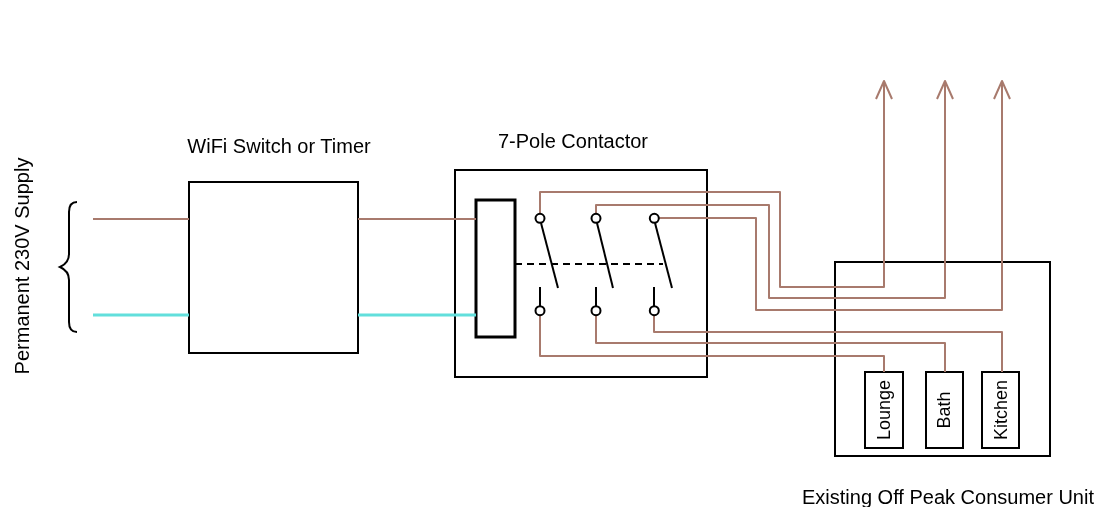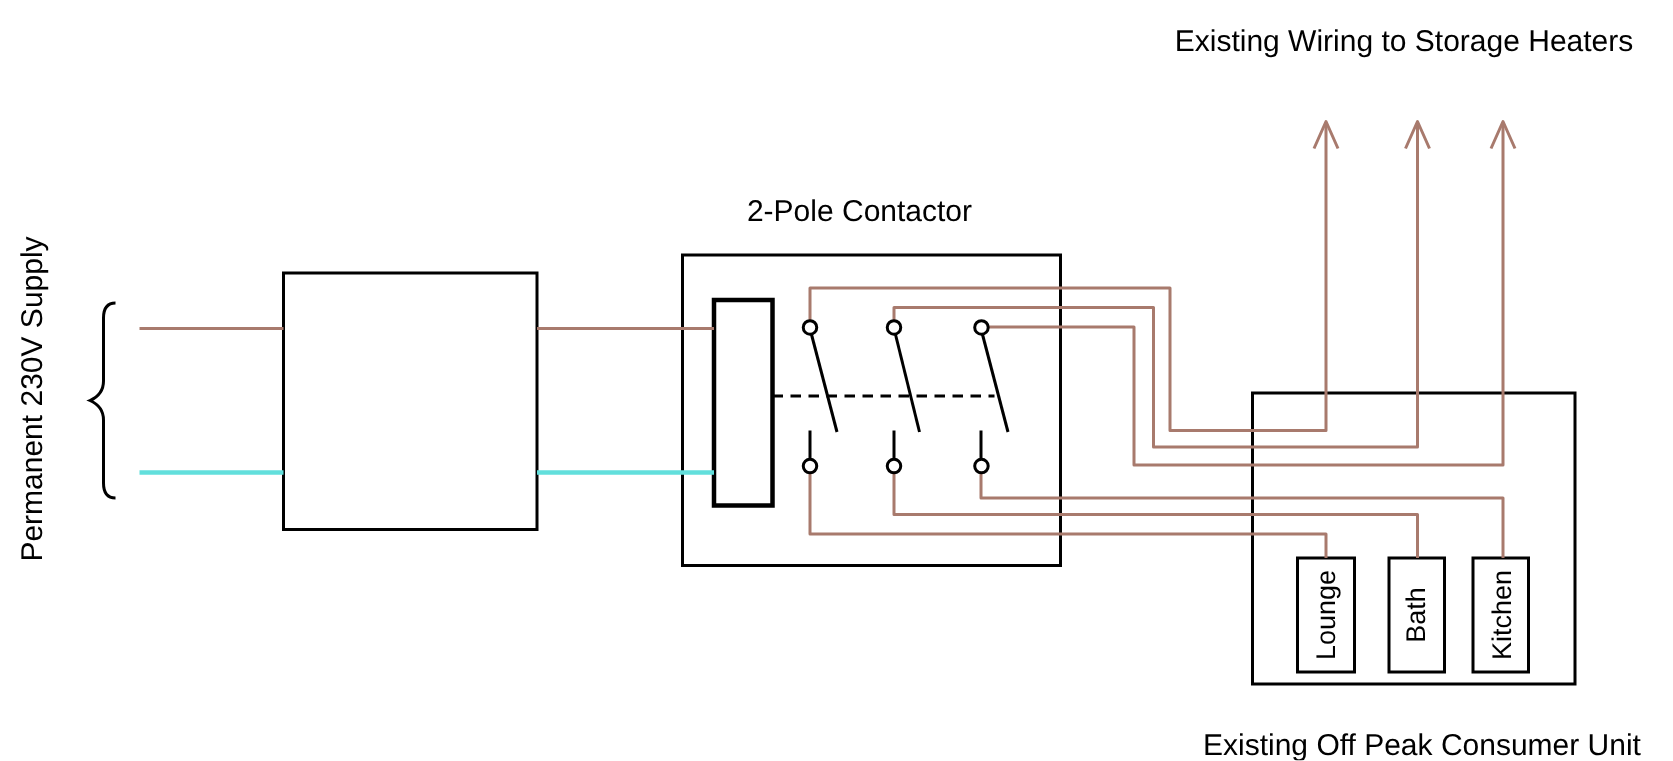--- a/index.html
+++ b/index.html
@@ -65,24 +65,24 @@
     <line class="blk" x1="654" y1="287" x2="654" y2="306"></line>
 
     <circle class="terminal" cx="540" cy="218.3" r="4.5"></circle>
     <circle class="terminal" cx="596" cy="218.3" r="4.5"></circle>
     <circle class="terminal" cx="654.3" cy="218.3" r="4.5"></circle>
     <circle class="terminal" cx="540" cy="310.7" r="4.5"></circle>
     <circle class="terminal" cx="596" cy="310.7" r="4.5"></circle>
     <circle class="terminal" cx="654.3" cy="310.7" r="4.5"></circle>
   </svg>
 
-  <div class="label" style="left:756px;top:17px;width:360px;">Existing Wiring to Storage Heaters</div>
 
+  <div class="label" style="left:159px;top:135px;width:240px;">WiFi Switch or Timer</div>
 
-  <div class="label" style="left:453px;top:130px;width:240px;">2-Pole Contactor</div>
+  <div class="label" style="left:453px;top:130px;width:240px;">7-Pole Contactor</div>
 
   <div class="label" style="left:788px;top:486px;width:320px;">Existing Off Peak Consumer Unit</div>
 
   <div class="label rot" style="left:-97px;top:254px;width:240px;height:24px;">Permanent 230V Supply</div>
 
   <div class="label-sm rot" style="left:844px;top:399px;width:80px;height:22px;">Lounge</div>
   <div class="label-sm rot" style="left:904px;top:399px;width:80px;height:22px;">Bath</div>
   <div class="label-sm rot" style="left:961px;top:399px;width:80px;height:22px;">Kitchen</div>
 
 </div>

